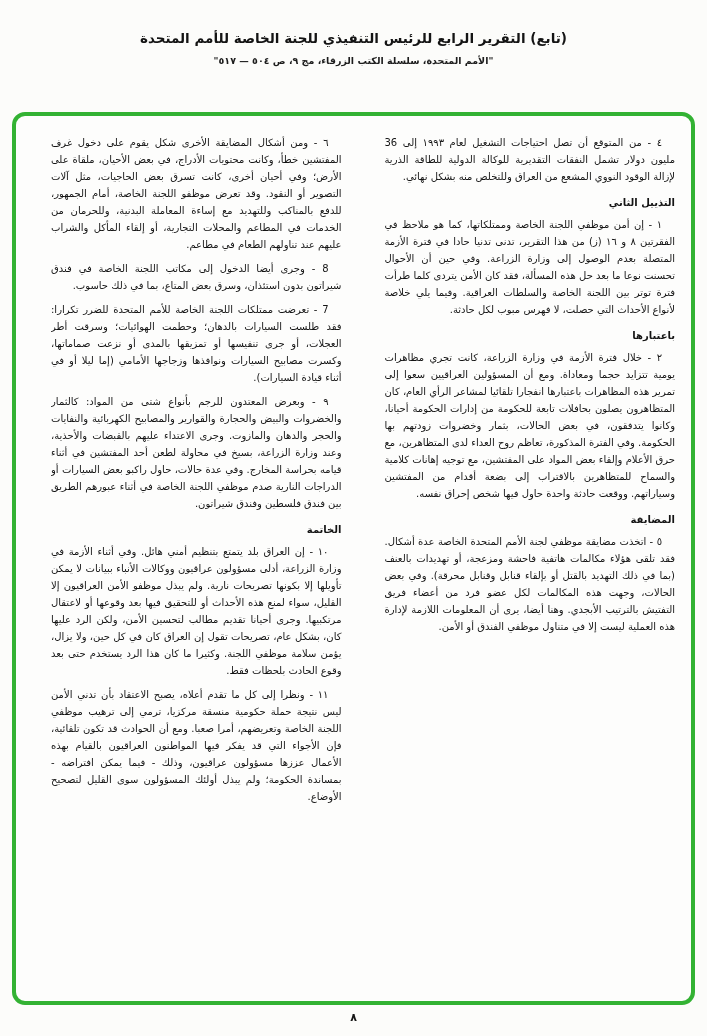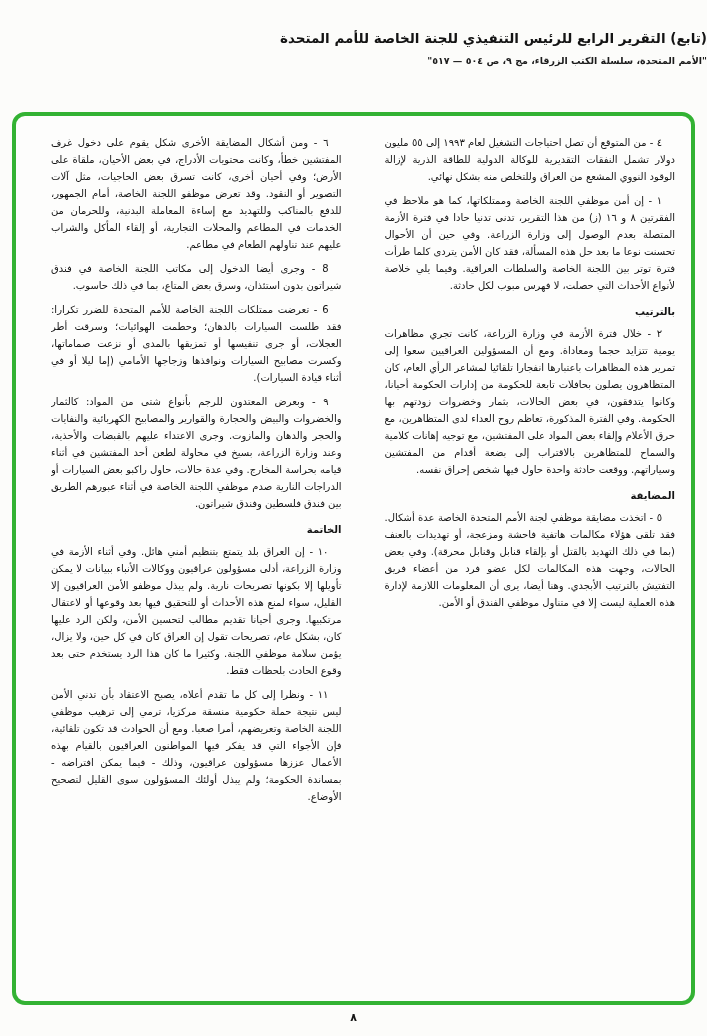--- a/index.html
+++ b/index.html
@@ -14,21 +14,21 @@
     color: #141414;
     direction: rtl;
     position: relative;
     overflow: hidden;
   }
   .header {
     position: absolute;
     top: 30px;
     left: 0;
     right: 0;
-    text-align: right;
+    text-align: center;
   }
   .title {
     font-size: 13.5px;
     font-weight: bold;
     letter-spacing: 0.2px;
   }
   .subtitle {
     margin-top: 9px;
     font-size: 9.5px;
     font-weight: bold;
@@ -86,31 +86,32 @@
 <body>
 
 <div class="header">
   <div class="title">(تابع) التقرير الرابع للرئيس التنفيذي للجنة الخاصة للأمم المتحدة</div>
   <div class="subtitle">"الأمم المتحدة، سلسلة الكتب الزرقاء، مج ٩، ص ٥٠٤ — ٥١٧"</div>
 </div>
 
 <div class="frame" style="border-color: rgb(51, 178, 51);">
   <div class="cols">
     <section class="col">
-        <p class="paragraph">٤ - من المتوقع أن تصل احتياجات التشغيل لعام ١٩٩٣ إلى ٥٥ مليون دولار تشمل النفقات التقديرية للوكالة الدولية للطاقة الذرية لإزالة الوقود النووي المشعع من العراق وللتخلص منه بشكل نهائي.</p>
+        <p class="paragraph">٤ - من المتوقع أن تصل احتياجات التشغيل لعام ١٩٩٣ إلى 36 مليون دولار تشمل النفقات التقديرية للوكالة الدولية للطاقة الذرية لإزالة الوقود النووي المشعع من العراق وللتخلص منه بشكل نهائي.</p>
+        <p class="heading">التذييل الثاني</p>
         <p class="paragraph">١ - إن أمن موظفي اللجنة الخاصة وممتلكاتها، كما هو ملاحظ في الفقرتين ٨ و ١٦ (ز) من هذا التقرير، تدنى تدنيا حادا في فترة الأزمة المتصلة بعدم الوصول إلى وزارة الزراعة. وفي حين أن الأحوال تحسنت نوعا ما بعد حل هذه المسألة، فقد كان الأمن يتردى كلما طرأت فترة توتر بين اللجنة الخاصة والسلطات العراقية. وفيما يلي خلاصة لأنواع الأحداث التي حصلت، لا فهرس مبوب لكل حادثة.</p>
-        <p class="heading">بالترتيب</p>
+        <p class="heading">باعتبارها</p>
         <p class="paragraph">٢ - خلال فترة الأزمة في وزارة الزراعة، كانت تجري مظاهرات يومية تتزايد حجما ومعاداة. ومع أن المسؤولين العراقيين سعوا إلى تمرير هذه المظاهرات باعتبارها انفجارا تلقائيا لمشاعر الرأي العام، كان المتظاهرون يصلون بحافلات تابعة للحكومة من إدارات الحكومة أحيانا، وكانوا يتدفقون، في بعض الحالات، بثمار وخضروات زودتهم بها الحكومة. وفي الفترة المذكورة، تعاظم روح العداء لدى المتظاهرين، مع حرق الأعلام وإلقاء بعض المواد على المفتشين، مع توجيه إهانات كلامية والسماح للمتظاهرين بالاقتراب إلى بضعة أقدام من المفتشين وسياراتهم. ووقعت حادثة واحدة حاول فيها شخص إحراق نفسه.</p>
         <p class="heading">المضايقة</p>
         <p class="paragraph">٥ - اتخذت مضايقة موظفي لجنة الأمم المتحدة الخاصة عدة أشكال. فقد تلقى هؤلاء مكالمات هاتفية فاحشة ومزعجة، أو تهديدات بالعنف (بما في ذلك التهديد بالقتل أو بإلقاء قنابل وقنابل محرقة). وفي بعض الحالات، وجهت هذه المكالمات لكل عضو فرد من أعضاء فريق التفتيش بالترتيب الأبجدي. وهنا أيضا، يرى أن المعلومات اللازمة لإدارة هذه العملية ليست إلا في متناول موظفي الفندق أو الأمن.</p>
       </section>
     <section class="col">
         <p class="paragraph">٦ - ومن أشكال المضايقة الأخرى شكل يقوم على دخول غرف المفتشين خطأ، وكانت محتويات الأدراج، في بعض الأحيان، ملقاة على الأرض؛ وفي أحيان أخرى، كانت تسرق بعض الحاجيات، مثل آلات التصوير أو النقود. وقد تعرض موظفو اللجنة الخاصة، أمام الجمهور، للدفع بالمناكب وللتهديد مع إساءة المعاملة البدنية، وللحرمان من الخدمات في المطاعم والمحلات التجارية، أو إلقاء المأكل والشراب عليهم عند تناولهم الطعام في مطاعم.</p>
         <p class="paragraph">8 - وجرى أيضا الدخول إلى مكاتب اللجنة الخاصة في فندق شيراتون بدون استئذان، وسرق بعض المتاع، بما في ذلك حاسوب.</p>
-        <p class="paragraph">6 - تعرضت ممتلكات اللجنة الخاصة للأمم المتحدة للضرر تكرارا: فقد طلست السيارات بالدهان؛ وحطمت الهوائيات؛ وسرقت أطر العجلات، أو جرى تنفيسها أو تمزيقها بالمدى أو نزعت صماماتها، وكسرت مصابيح السيارات ونوافذها وزجاجها الأمامي (إما ليلا أو في أثناء قيادة السيارات).</p>
+        <p class="paragraph">7 - تعرضت ممتلكات اللجنة الخاصة للأمم المتحدة للضرر تكرارا: فقد طلست السيارات بالدهان؛ وحطمت الهوائيات؛ وسرقت أطر العجلات، أو جرى تنفيسها أو تمزيقها بالمدى أو نزعت صماماتها، وكسرت مصابيح السيارات ونوافذها وزجاجها الأمامي (إما ليلا أو في أثناء قيادة السيارات).</p>
         <p class="paragraph">٩ - وبعرض المعتدون للرجم بأنواع شتى من المواد: كالثمار والخضروات والبيض والحجارة والقوارير والمصابيح الكهربائية والنفايات والحجر والدهان والمازوت. وجرى الاعتداء عليهم بالقبضات والأحذية، وعند وزارة الزراعة، بسيخ في محاولة لطعن أحد المفتشين في أثناء قيامه بحراسة المخارج. وفي عدة حالات، حاول راكبو بعض السيارات أو الدراجات النارية صدم موظفي اللجنة الخاصة في أثناء عبورهم الطريق بين فندق فلسطين وفندق شيراتون.</p>
         <p class="heading">الخاتمة</p>
         <p class="paragraph">١٠ - إن العراق بلد يتمتع بتنظيم أمني هائل. وفي أثناء الأزمة في وزارة الزراعة، أدلى مسؤولون عراقيون ووكالات الأنباء ببيانات لا يمكن تأويلها إلا بكونها تصريحات نارية. ولم يبذل موظفو الأمن العراقيون إلا القليل، سواء لمنع هذه الأحداث أو للتحقيق فيها بعد وقوعها أو لاعتقال مرتكبيها. وجرى أحيانا تقديم مطالب لتحسين الأمن، ولكن الرد عليها كان، بشكل عام، تصريحات تقول إن العراق كان في كل حين، ولا يزال، يؤمن سلامة موظفي اللجنة. وكثيرا ما كان هذا الرد يستخدم حتى بعد وقوع الحادث بلحظات فقط.</p>
         <p class="paragraph">١١ - ونظرا إلى كل ما تقدم أعلاه، يصبح الاعتقاد بأن تدني الأمن ليس نتيجة حملة حكومية منسقة مركزيا، ترمي إلى ترهيب موظفي اللجنة الخاصة وتعريضهم، أمرا صعبا. ومع أن الحوادث قد تكون تلقائية، فإن الأجواء التي قد يفكر فيها المواطنون العراقيون بالقيام بهذه الأعمال عززها مسؤولون عراقيون، وذلك - فيما يمكن افتراضه - بمساندة الحكومة؛ ولم يبذل أولئك المسؤولون سوى القليل لتصحيح الأوضاع.</p>
       </section>
   </div>
 </div>
 
 <div class="pagenum">٨</div>
 

